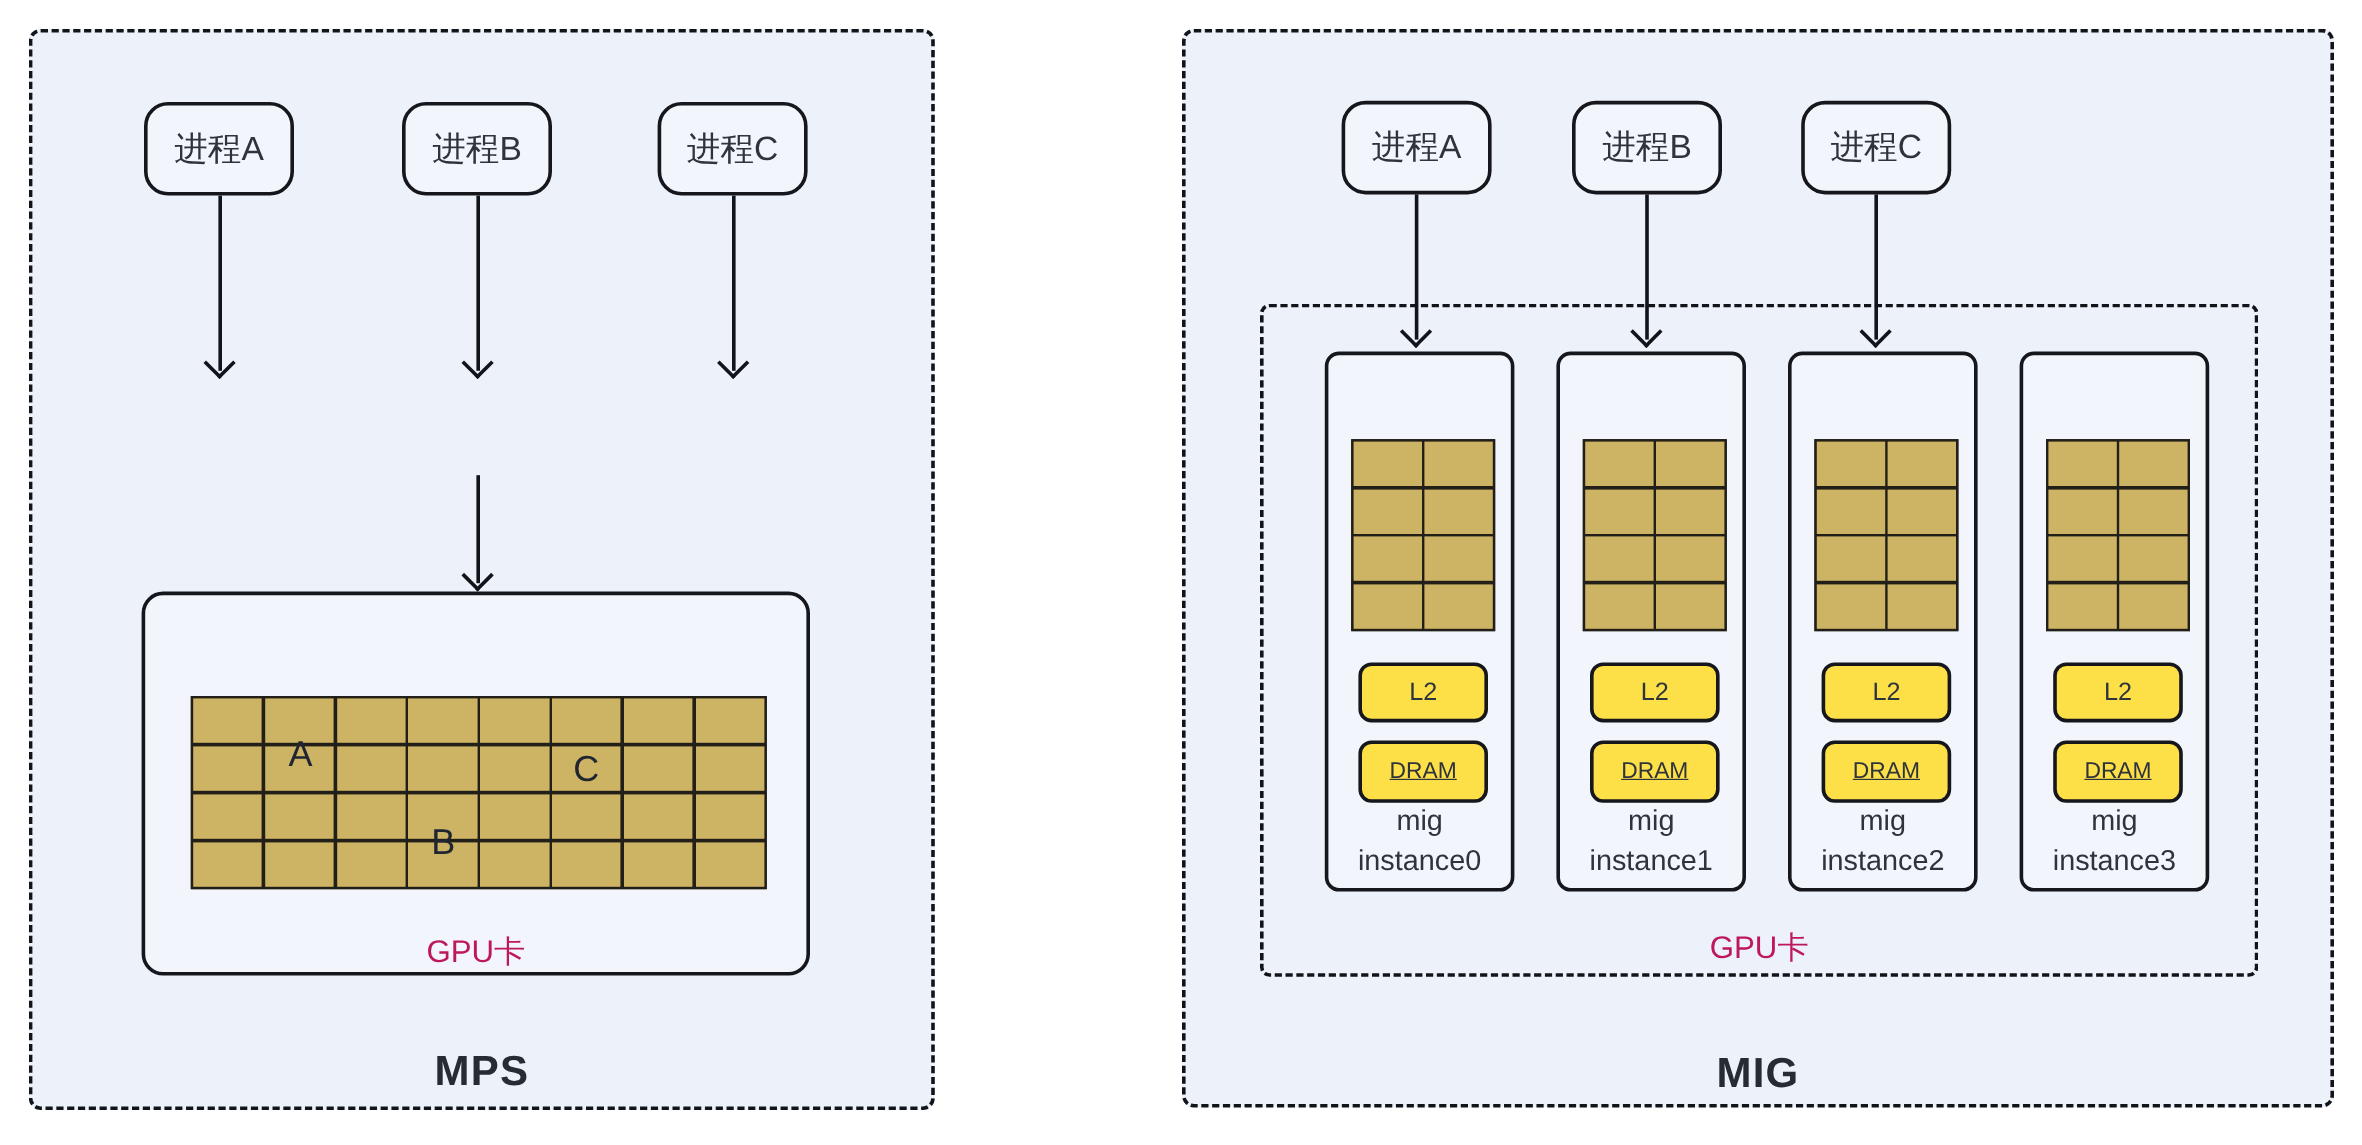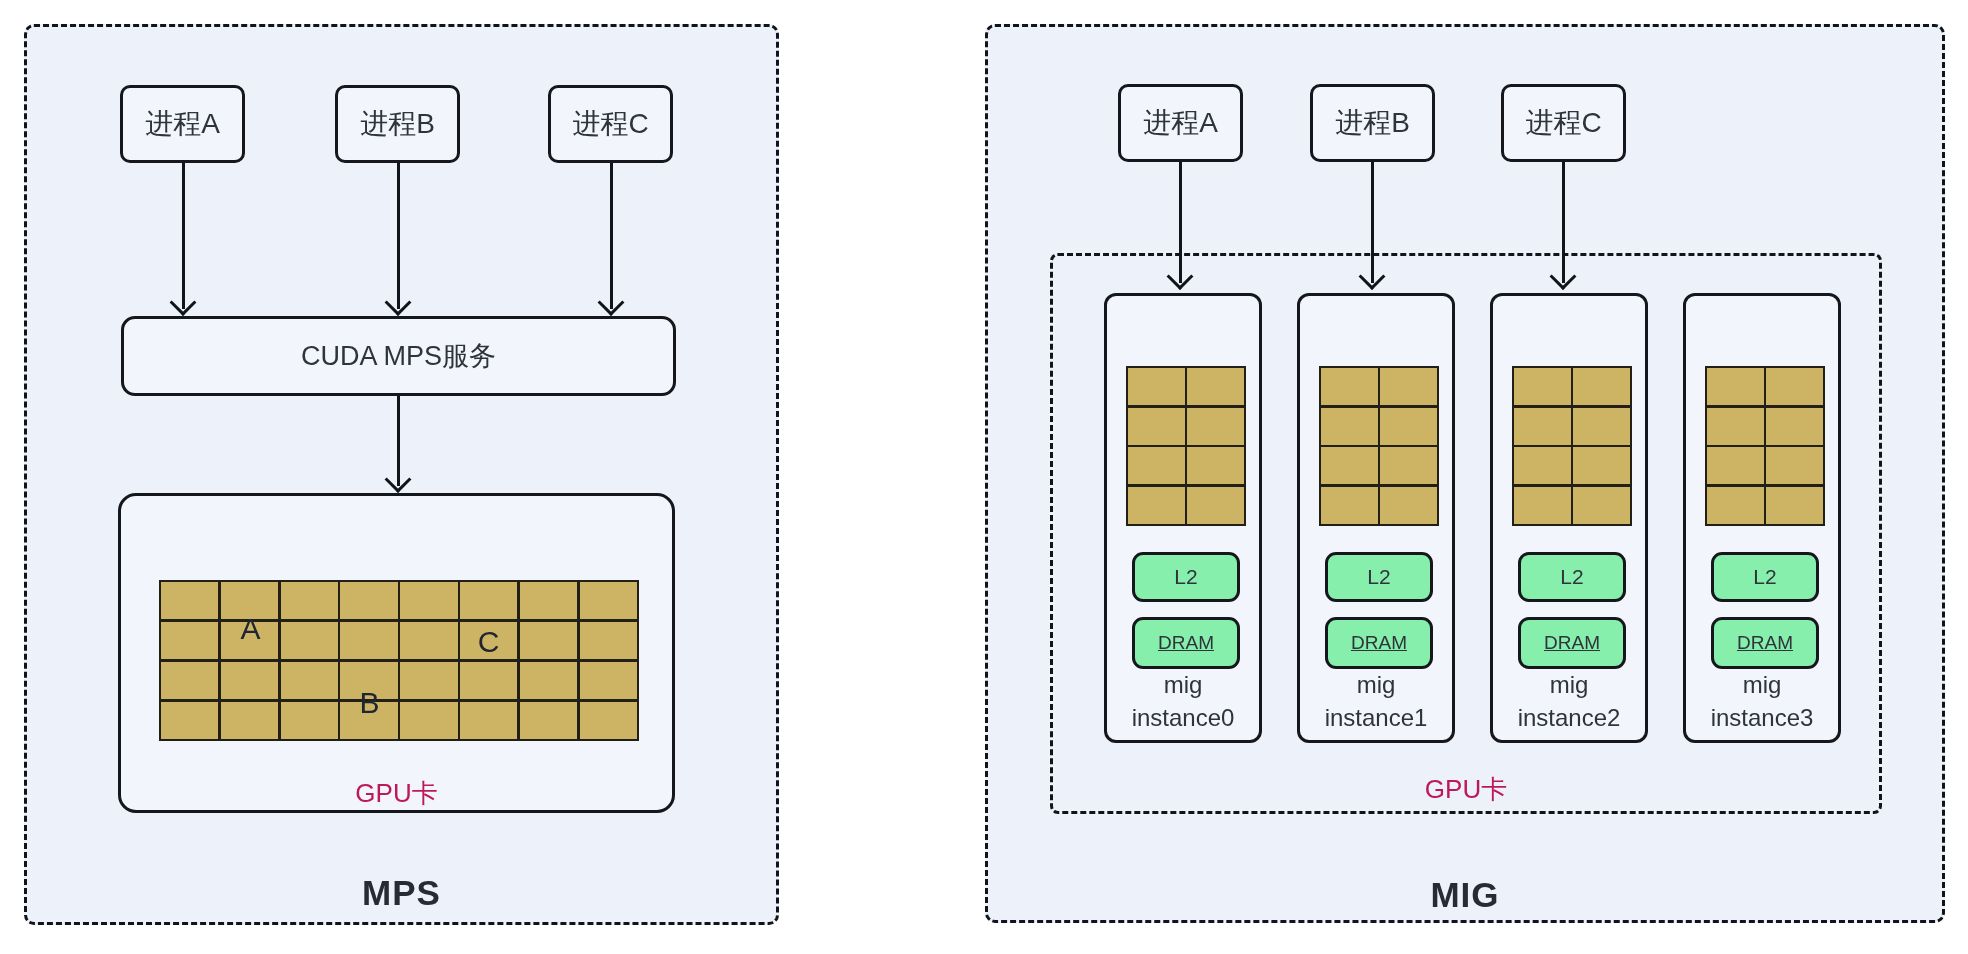--- a/index.html
+++ b/index.html
@@ -20,21 +20,21 @@
 
   .box{
     position:absolute;
     background:#f2f5fc;
     border:3px solid #15171c;
     box-sizing:border-box;
     display:flex;align-items:center;justify-content:center;
   }
   .proc{
     width:125px;height:78px;top:58px;
-    border-radius:10px;
+    border-radius:20px;
     font-size:28px;
   }
   .svc{
     left:94px;top:289px;width:555px;height:80px;
     border-radius:14px;font-size:27px;
   }
   .gpu-big{
     left:91px;top:466px;width:557px;height:320px;
     border-radius:18px;
   }
@@ -84,21 +84,21 @@
   }
   .inst{
     width:158px;height:450px;top:37px;
     border-radius:12px;
     display:block;
   }
   .inst .sm-grid{left:19px;top:70px;width:120px;height:160px;}
   .mini{
     position:absolute;left:25px;width:108px;
     border-radius:11px;
-    background:#86efac;border:3px solid #15171c;
+    background:#fde047;border:3px solid #15171c;
     box-sizing:border-box;
     display:flex;align-items:center;justify-content:center;
   }
   .l2{top:256px;height:50px;font-size:21px;}
   .dram{top:321px;height:52px;font-size:19px;text-decoration:underline;}
   .inst-name{
     position:absolute;left:0;right:0;top:372px;
     text-align:center;font-size:24px;line-height:33px;color:#2f333c;
   }
   .i1{left:51px;} .i2{left:244px;} .i3{left:437px;} .i4{left:630px;}
@@ -115,23 +115,20 @@
     <span>进程B</span>
   </div>
   <div class="box proc" style="left:521px;">
     <span>进程C</span>
   </div>
 
   <div class="arrow" style="left:154.5px;top:136px;height:146px;"></div>
   <div class="arrow" style="left:369.5px;top:136px;height:146px;"></div>
   <div class="arrow" style="left:582.5px;top:136px;height:146px;"></div>
 
-  <div class="box svc">
-    <span>CUDA MPS服务</span>
-  </div>
 
   <div class="arrow" style="left:369.5px;top:369px;height:90px;"></div>
 
   <div class="box gpu-big">
     <div class="sm-grid grid-mps" style="grid-template-columns: repeat(8, 1fr); grid-template-rows: repeat(4, 1fr);">
         <i class="cell"></i>
         <i class="cell"></i>
         <i class="cell"></i>
         <i class="cell"></i>
         <i class="cell"></i>

